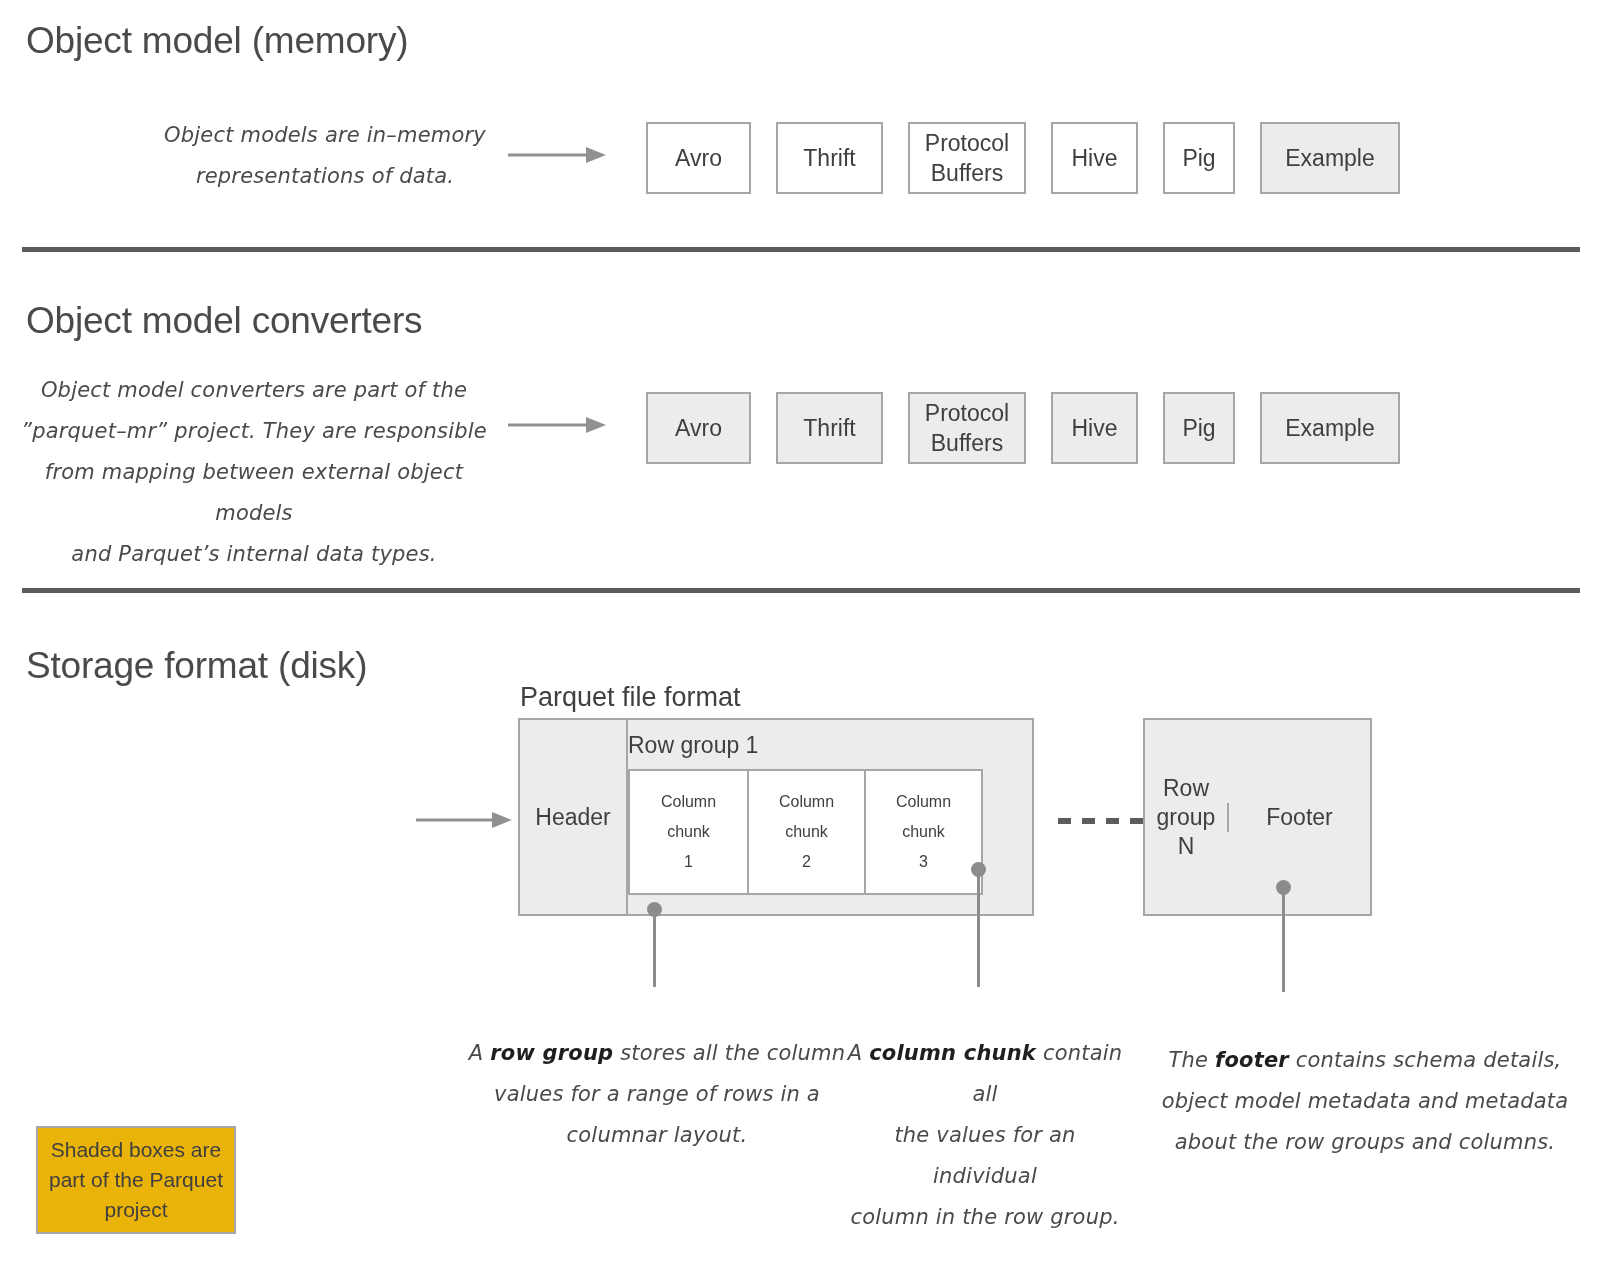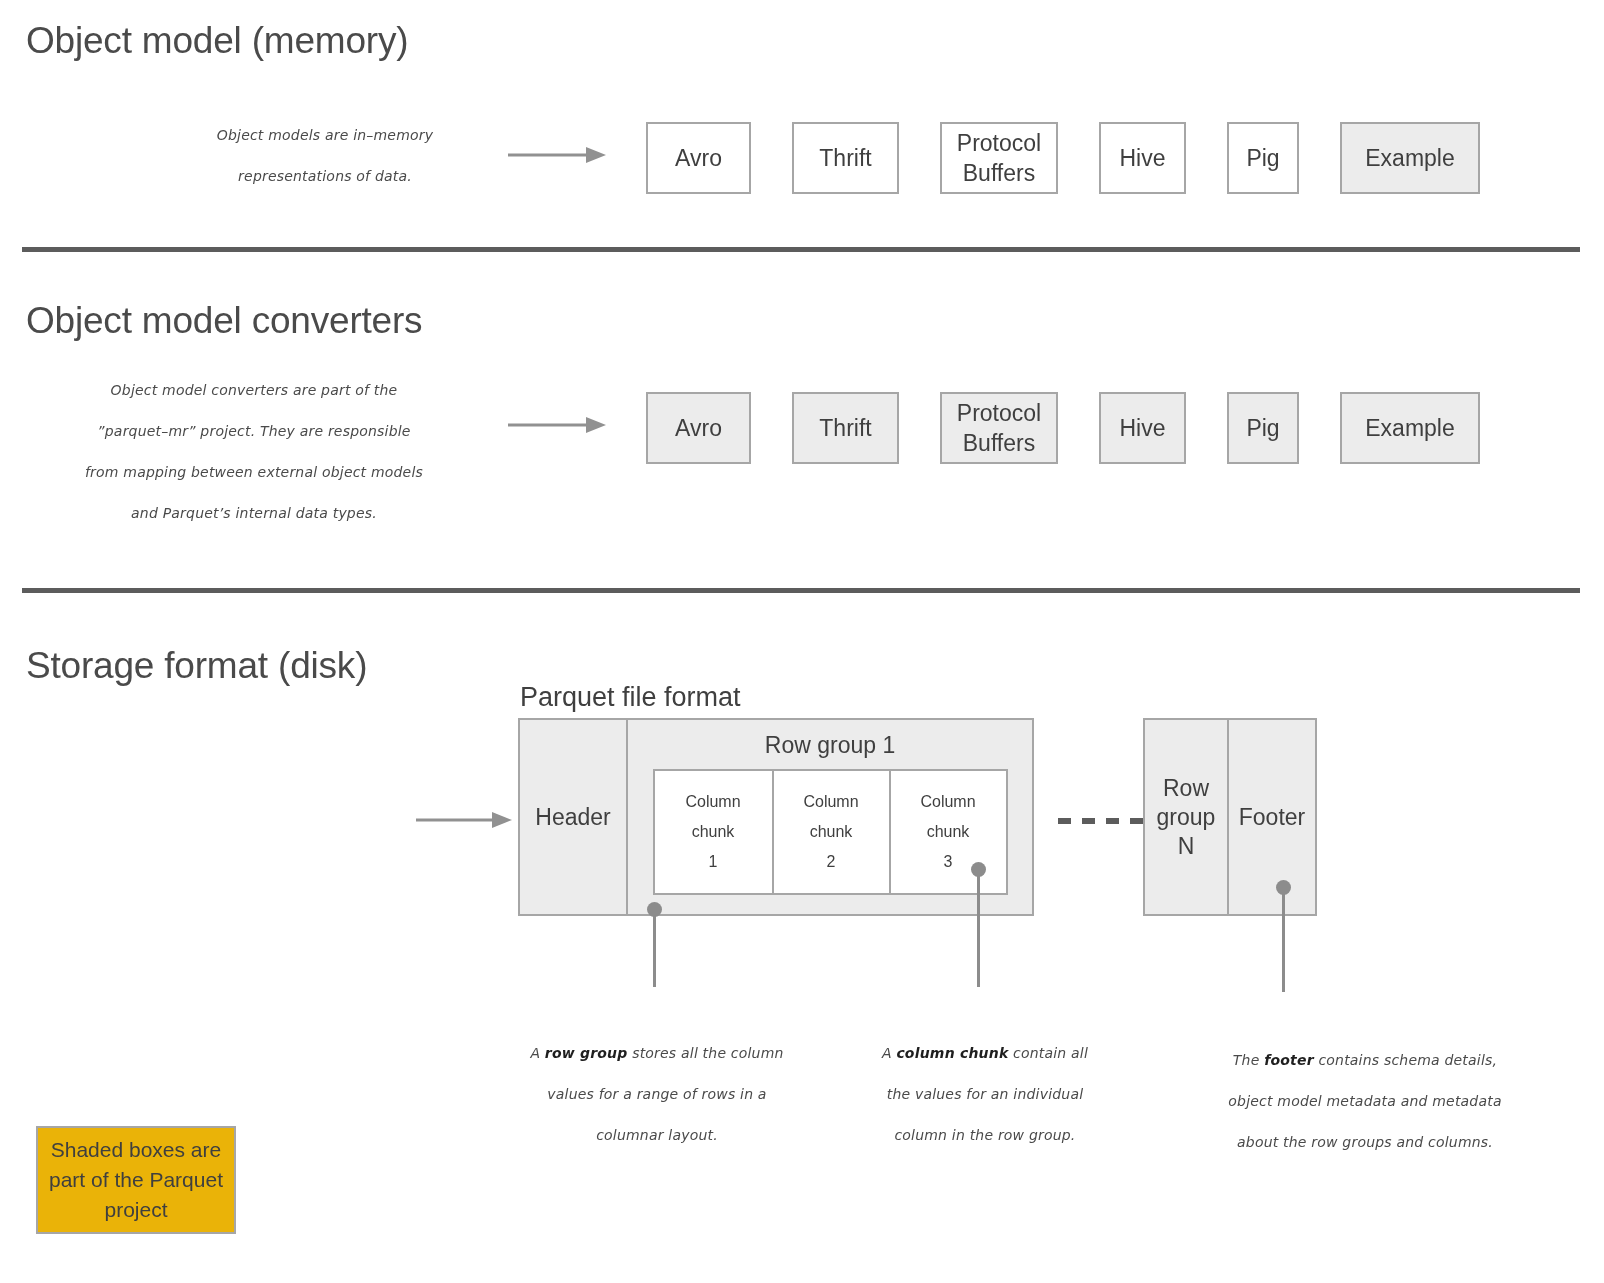--- a/index.html
+++ b/index.html
@@ -42,40 +42,40 @@
     height: 5px;
     background: #5c5c5c;
     left: 22px;
     width: 1558px;
   }
 
   
   .hand {
     position: absolute;
     font-family: "DejaVu Sans", sans-serif;
-    font-size: 14px;
+    font-size: 21px;
     line-height: 41px;
     color: #4a4a4a;
     text-align: center;
     white-space: pre-line;
     font-style: italic;
     letter-spacing: 0.2px;
   }
   .hand b {
     font-weight: 700;
     color: #1f1f1f;
     font-style: italic;
   }
 
   
   .fmt-row {
     position: absolute;
     display: flex;
     align-items: flex-start;
-    gap: 41px;
+    gap: 25px;
   }
   .fmt-box {
     box-sizing: border-box;
     border: 2px solid #a6a6a6;
     background: #ffffff;
     color: #3f3f3f;
     font-size: 23px;
     line-height: 30px;
     text-align: center;
     display: flex;
@@ -107,21 +107,21 @@
     font-size: 23px;
     line-height: 29px;
     color: #3f3f3f;
     background: #ececec;
   }
   .pq-cell + .pq-cell { border-left: 2px solid #a6a6a6; }
   .rowgroup {
     flex: 1;
     display: flex;
     flex-direction: column;
-    align-items: center;
+    align-items: flex-start;
     box-sizing: border-box;
     border-left: 2px solid #a6a6a6;
     background: #ececec;
   }
   .rowgroup-label {
     font-size: 23px;
     color: #3f3f3f;
     margin-top: 12px;
     margin-bottom: 10px;
   }
@@ -269,21 +269,21 @@
     </div>
   </div>
 
   <div class="ellipsis-dashes" style="left:1058px; top:818px;">
     <span></span>
       <span></span>
       <span></span>
       <span></span>
   </div>
 
-  <div class="pq-file" style="left:1143px; top:718px; width:174px; height:198px;">
+  <div class="pq-file" style="left:1143px; top:718px; width:229px; height:198px;align-items:center;">
     <div class="pq-cell" style="width:82px; white-space:pre-line;">Row
 group
 N</div>
     <div class="pq-cell" style="flex:1;">Footer</div>
   </div>
 
   <div class="leader-dot" style="left:647px; top:902px;"></div>
   <div class="leader-line" style="left:653px; top:909px; height:78px;"></div>
 
   <div class="leader-dot" style="left:971px; top:862px;"></div>

